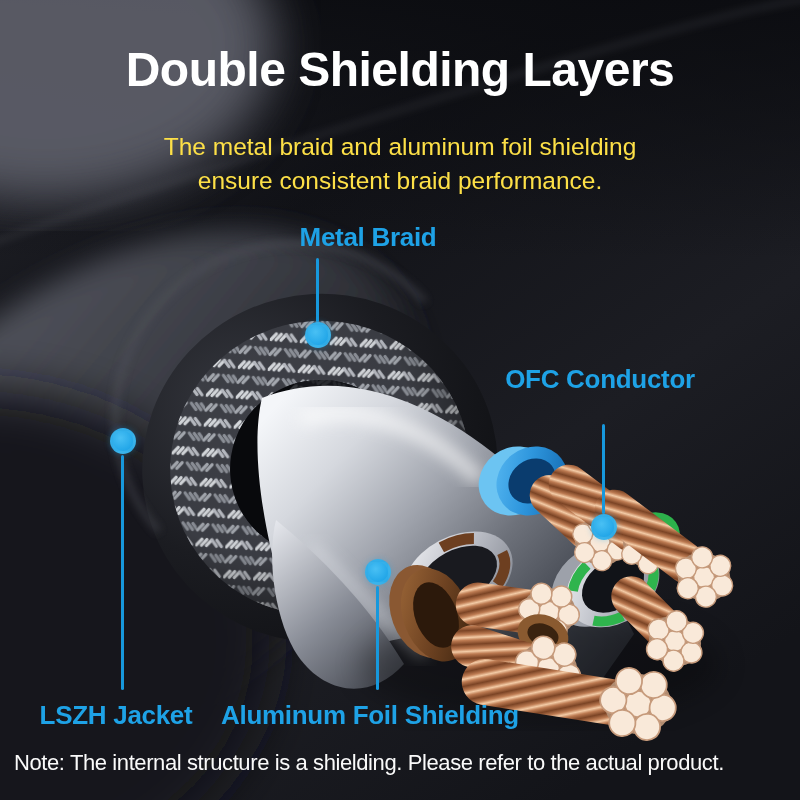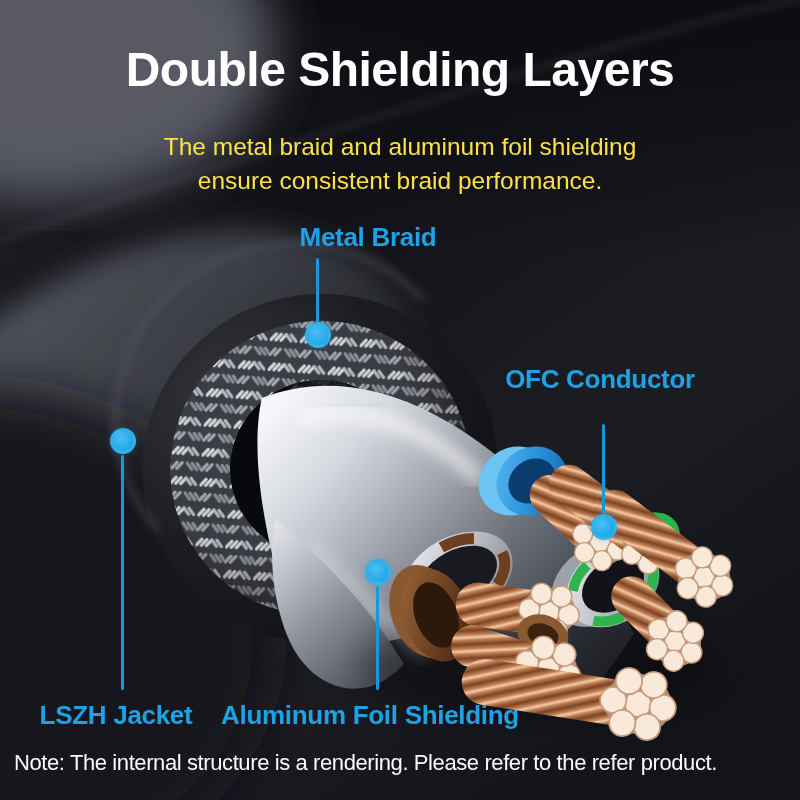--- a/index.html
+++ b/index.html
@@ -271,14 +271,14 @@
   <div class="dot" style="left:591px;top:514px;"></div>
 
   <div class="dot" style="left:110px;top:428px;"></div>
   <div class="leader" style="left:121px;top:455px;height:235px;"></div>
   <div class="txt label" style="left:116px;top:700px;text-align:center;">LSZH Jacket</div>
 
   <div class="dot" style="left:365px;top:559px;"></div>
   <div class="leader" style="left:376px;top:586px;height:104px;"></div>
   <div class="txt label" style="left:370px;top:700px;">Aluminum Foil Shielding</div>
 
-  <div class="txt note">Note: The internal structure is a rendering. Please refer to the refer product.</div>
+  <div class="txt note">Note: The internal structure is a shielding. Please refer to the actual product.</div>
 </div>
 
 </body></html>

